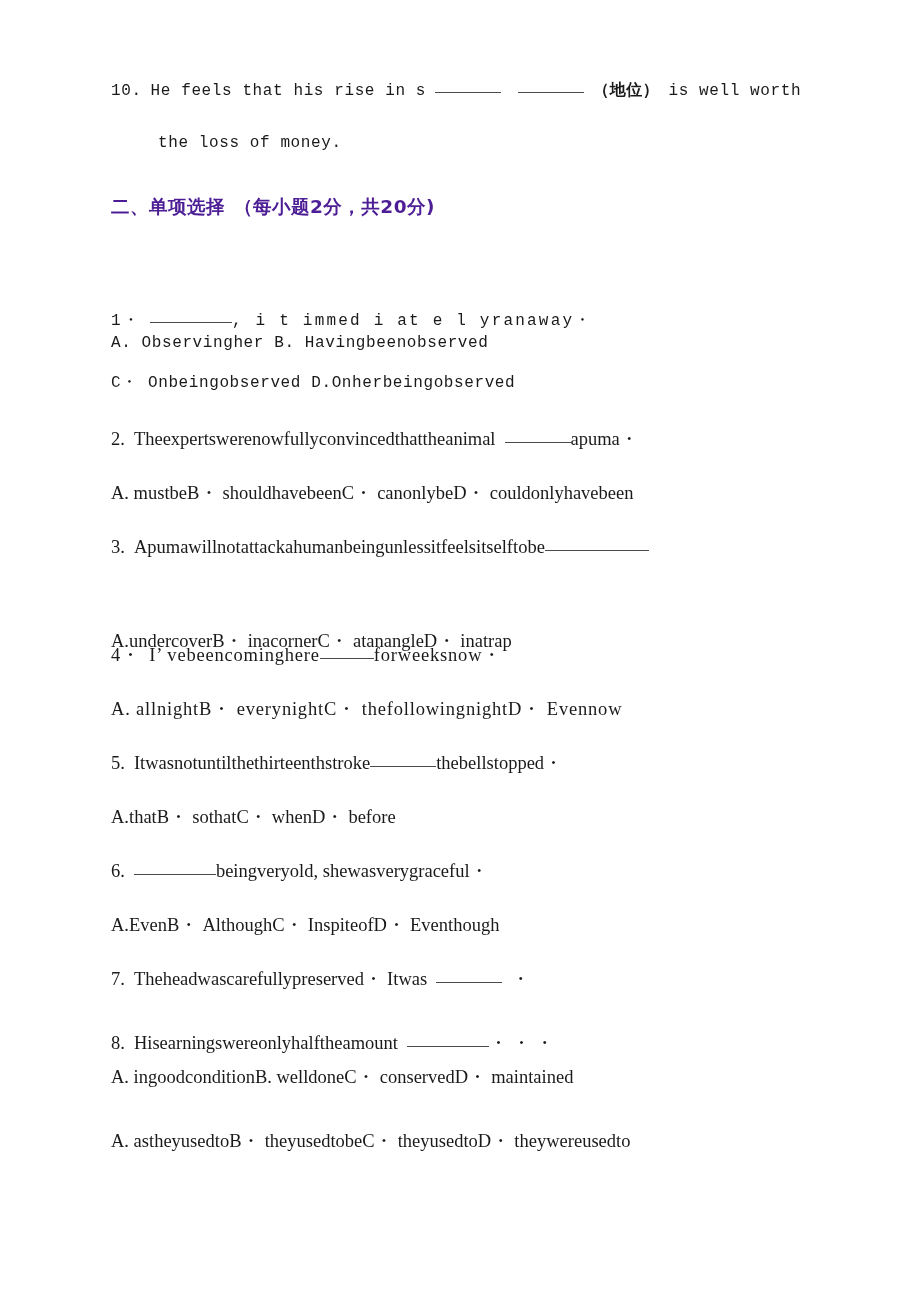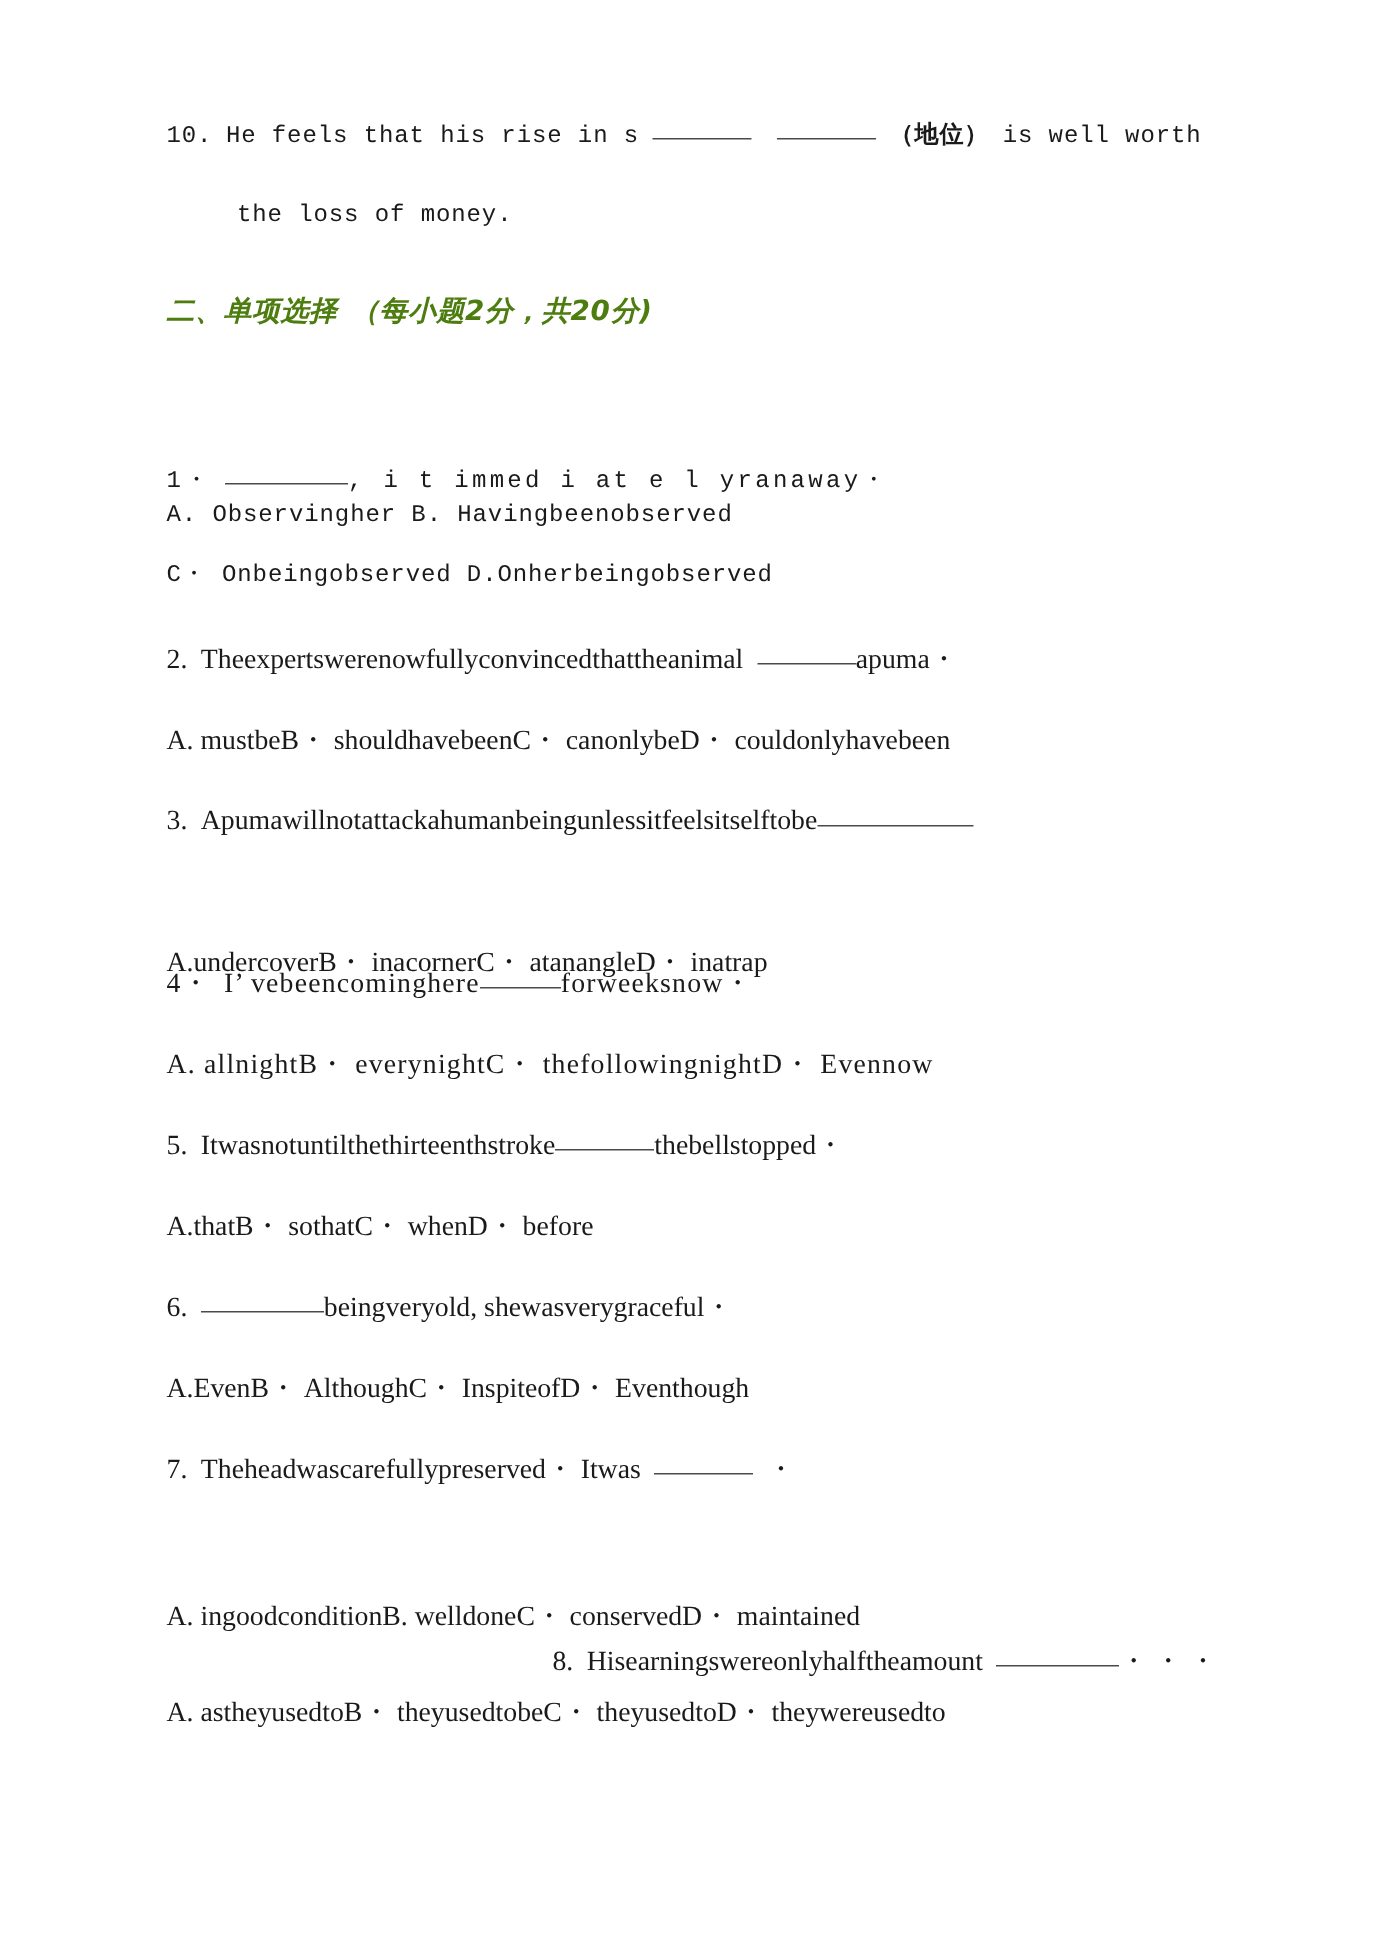--- a/index.html
+++ b/index.html
@@ -50,24 +50,23 @@
     font-family: "Liberation Serif", "DejaVu Serif", serif;
     font-size: 18.5px;
     letter-spacing: 0.8px;
   }
 
   
   .heading {
     font-family: "DejaVu Sans", "Liberation Sans", sans-serif;
     font-size: 18.5px;
     font-weight: 600;
-    color: #4d7c0f;
+    color: #4c1d95;
     letter-spacing: 0.5px;
     white-space: nowrap;
-    font-style: italic;
   }
   .heading .num {
     font-family: "Liberation Serif", "DejaVu Serif", serif;
     font-weight: 600;
   }
 
   
   .blank {
     display: inline-block;
     border-bottom: 1px solid #4a4a4a;
@@ -134,19 +133,19 @@
     <div class="row serif" style="top:780px;">
       <span>6.</span><span class="gap-sm"></span><span class="blank b-lg"></span><span>beingveryold, shewasverygraceful・</span>
     </div>
     <div class="row serif" style="top:834px;">A.EvenB・ AlthoughC・ InspiteofD・ Eventhough</div>
 
     <div class="row serif" style="top:888px;">
       <span>7.</span><span class="gap-sm"></span><span>Theheadwascarefullypreserved・ Itwas</span><span class="gap-sm"></span><span class="blank b-md"></span><span class="gap-sm"></span><span>・</span>
     </div>
     <div class="row serif" style="top:986px;">A.  ingoodconditionB. welldoneC・ conservedD・ maintained</div>
 
-    <div class="row serif" style="top:1016px;text-align:right;">
+    <div class="row serif" style="top:952px;">
       <span>8.</span><span class="gap-sm"></span><span>Hisearningswereonlyhalftheamount</span><span class="gap-sm"></span><span class="blank b-lg"></span><span>・ ・ ・</span>
     </div>
     <div class="row serif" style="top:1050px;">A.  astheyusedtoB・ theyusedtobeC・ theyusedtoD・ theywereusedto</div>
 
   </div>
 </div>
 
 </body></html>

